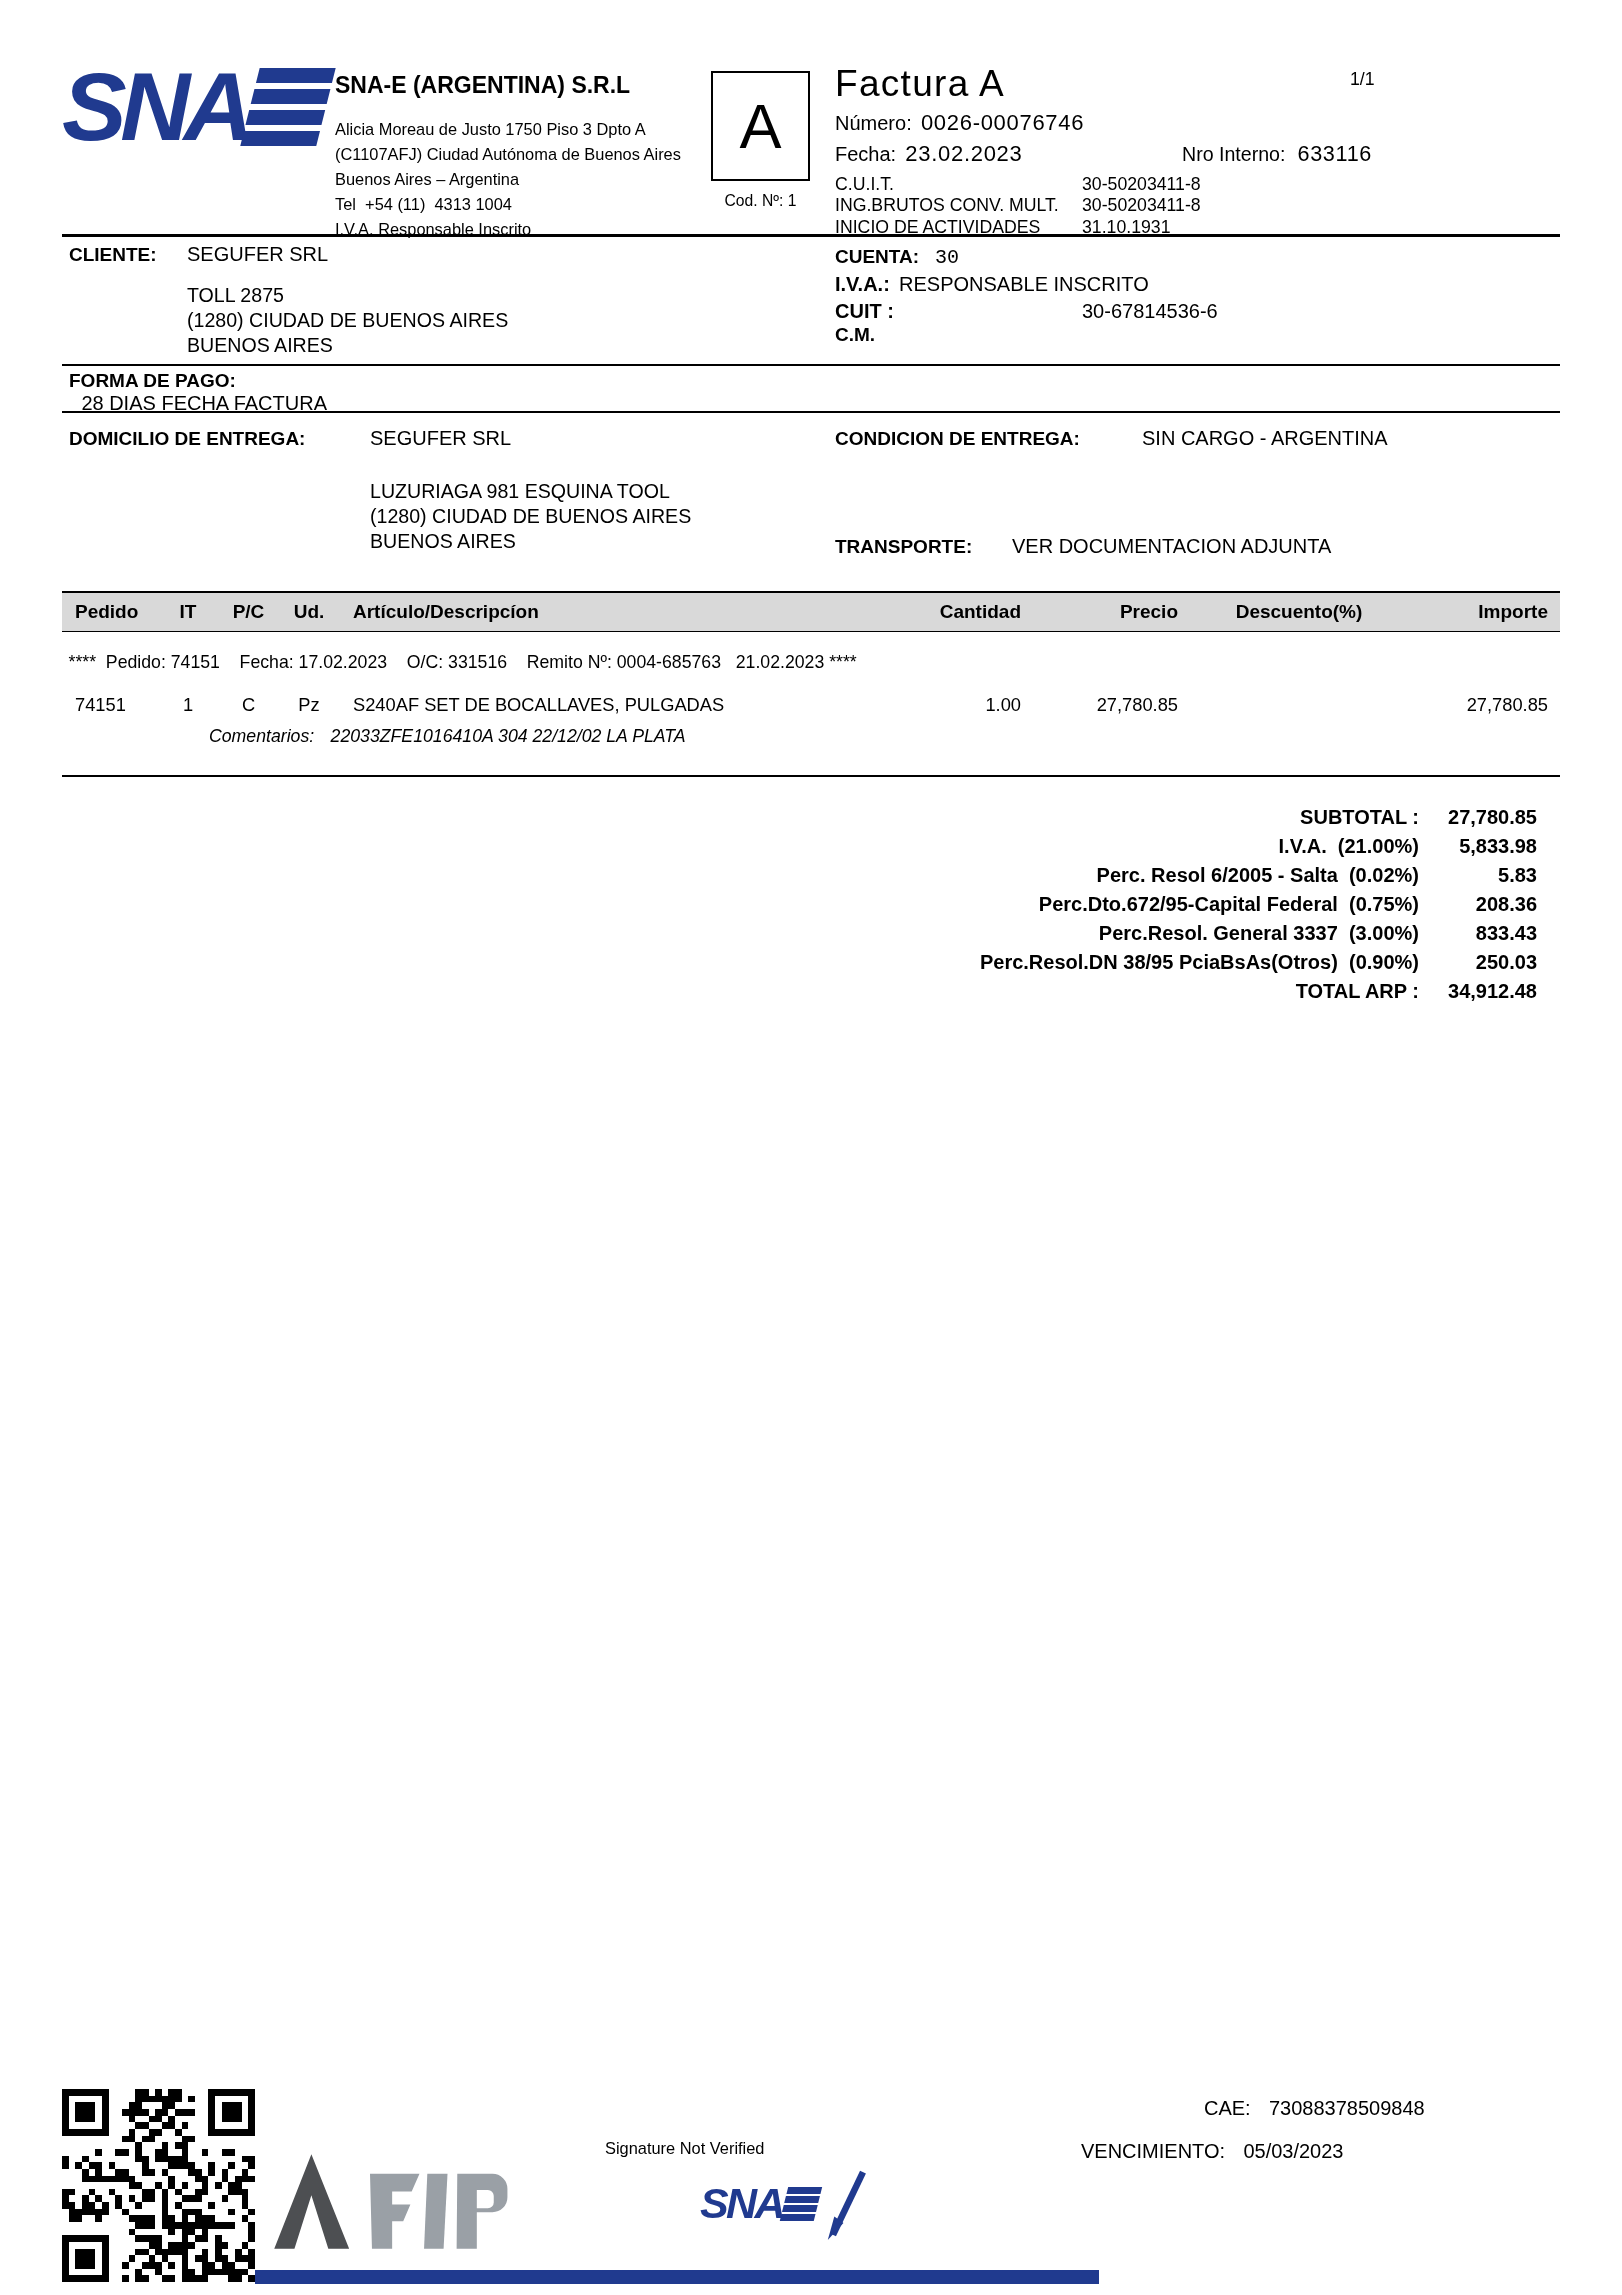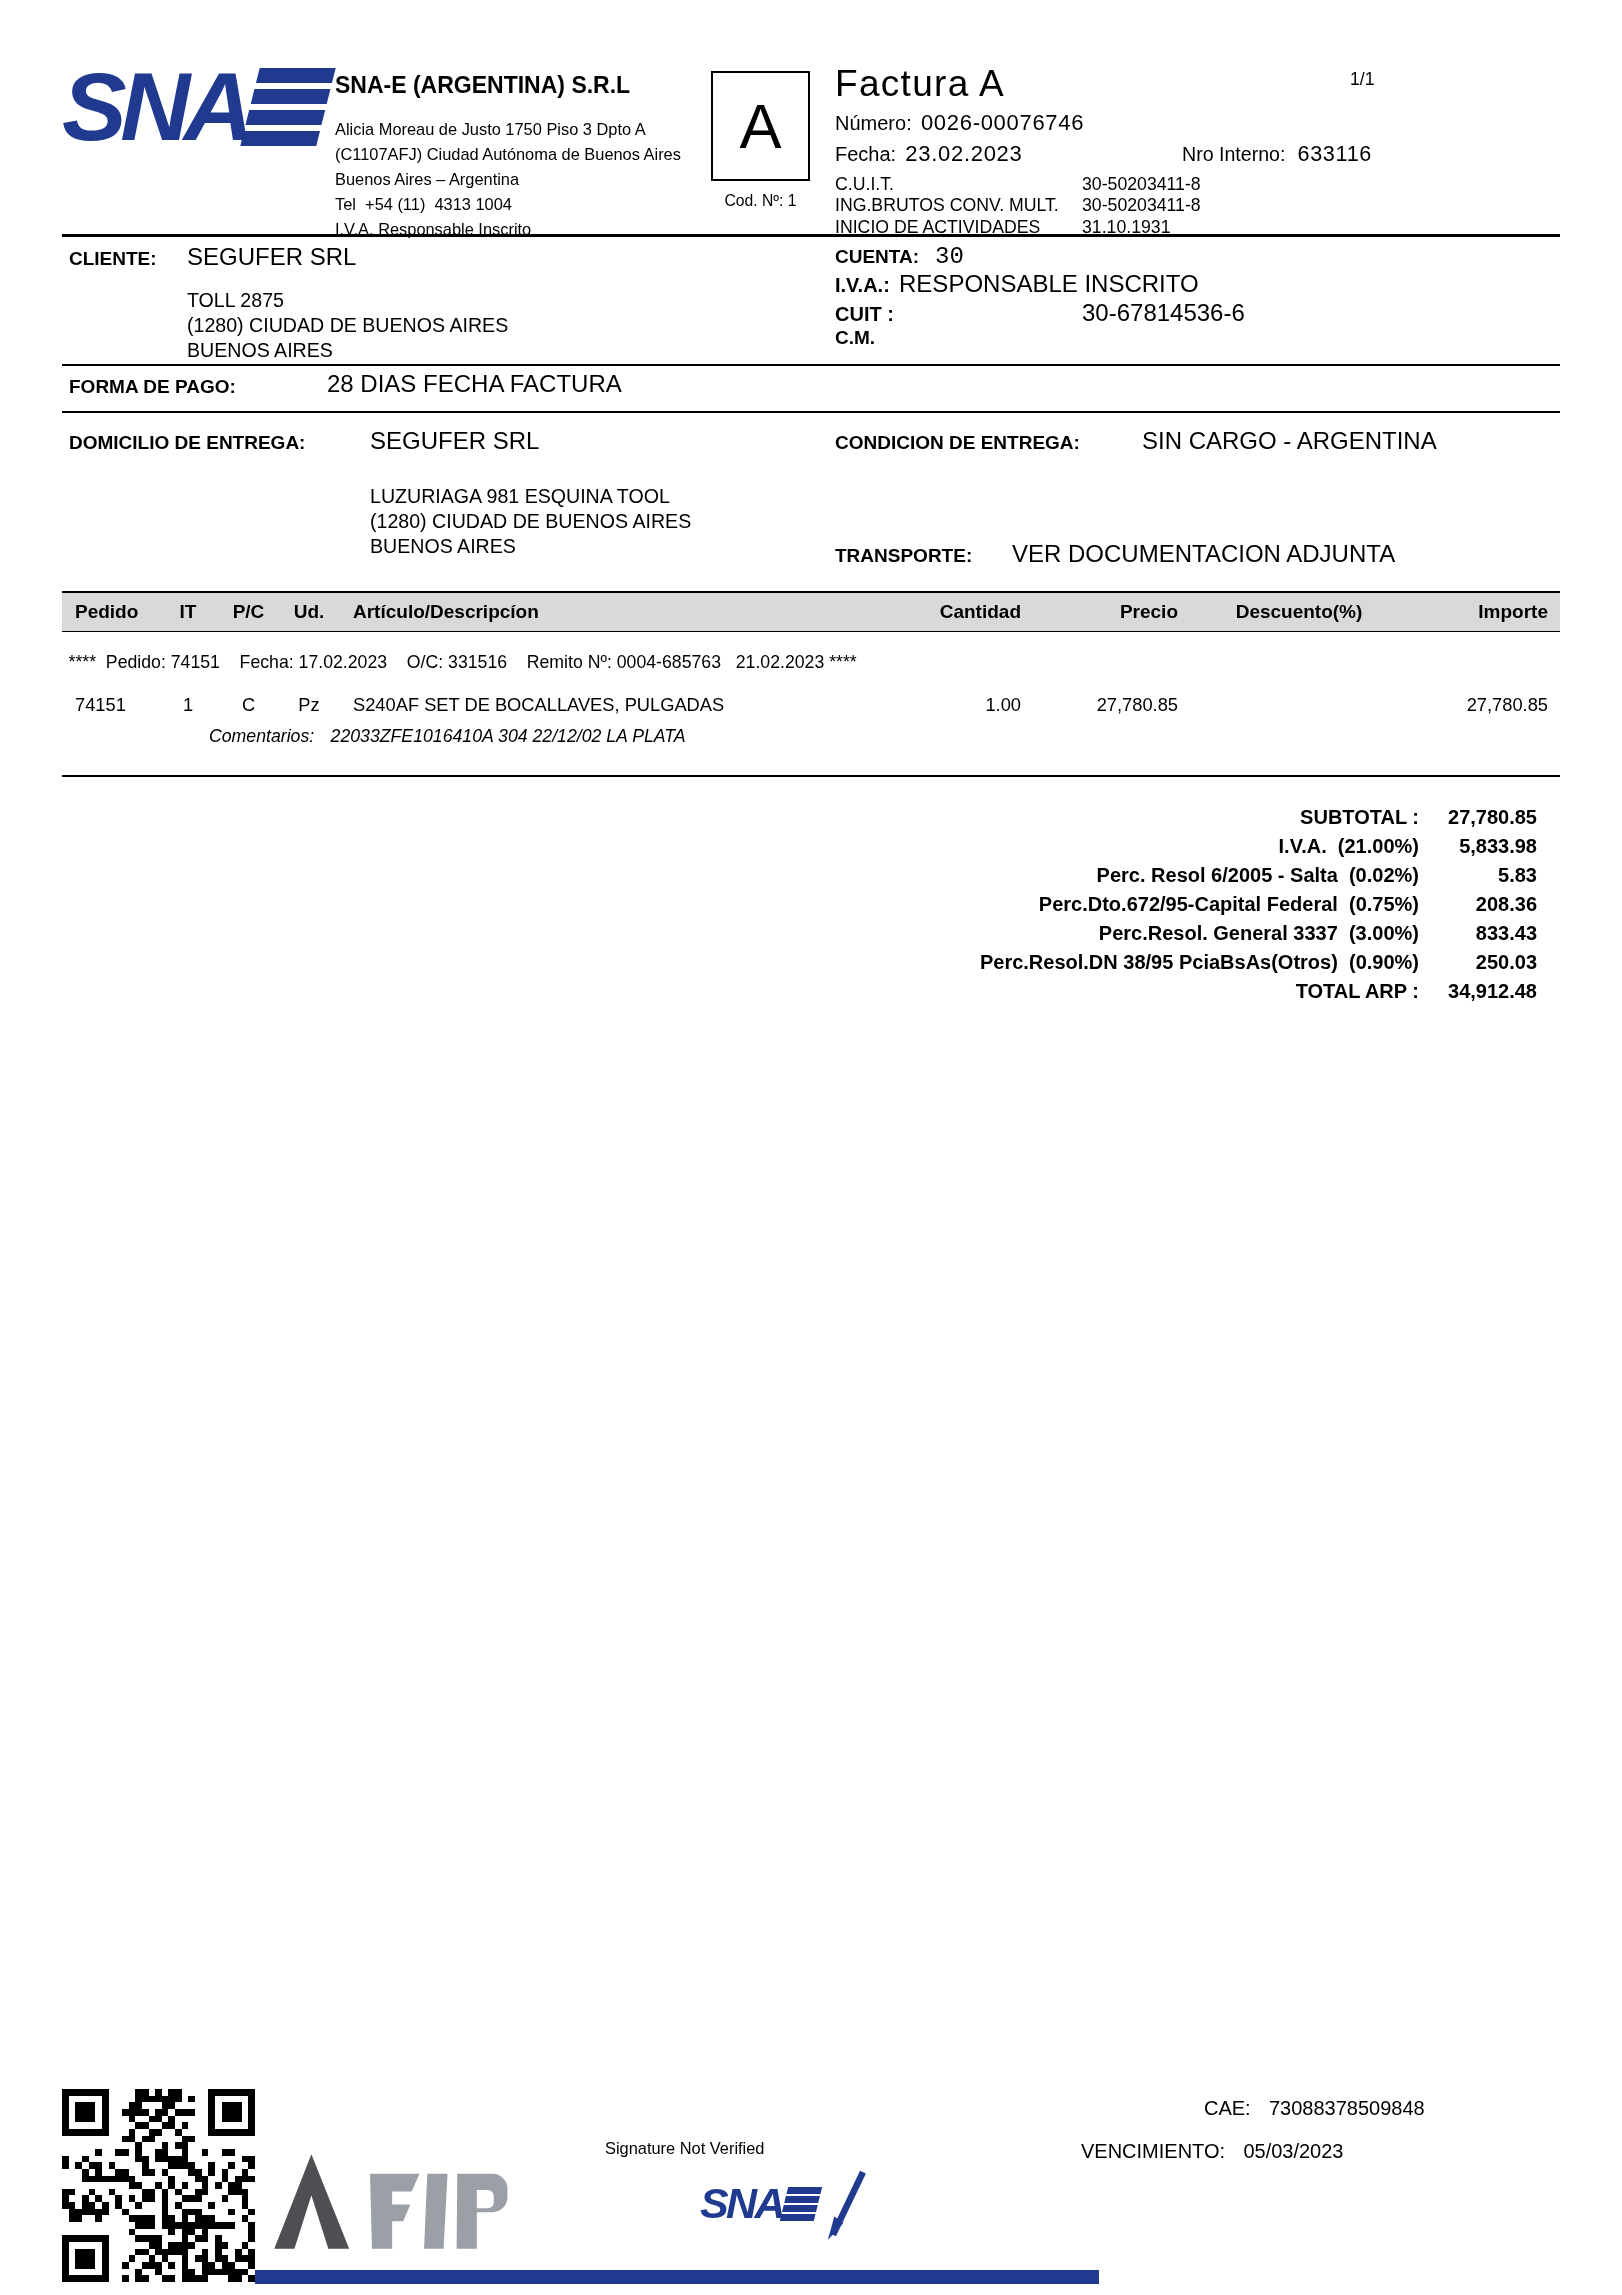--- a/index.html
+++ b/index.html
@@ -35,27 +35,27 @@
   .fecha-row { position:relative; }
   .nro-interno { position:absolute; left:347px; top:0; font-size:19.6px; }
   .nro-interno .val { font-size:21.6px; margin-left:6.5px; letter-spacing:0.7px; }
   .inv-fields { margin-top:6.5px; font-size:17.7px; }
   .inv-field { display:flex; line-height:21.6px; }
   .inv-field .lbl { width:247px; flex:none; }
   .pagenum { position:absolute; left:1350px; top:69px; font-size:17.7px; }
 
   
   .label29 { font-size:19px; font-weight:700; }
-  .val31 { font-size:24px; }
+  .val31 { font-size:20px; }
   .cliente-left { position:absolute; left:69px; top:243px; }
   .inline-row { display:flex; align-items:baseline; }
   .addr { font-size:19.6px; line-height:25px; }
   .cliente-right { position:absolute; left:835px; top:243px; }
   .cr-row { display:flex; align-items:baseline; line-height:27px; }
-  .pago-row { position:absolute; left:69px; top:370px; display:flex; align-items:flex-end; }
+  .pago-row { position:absolute; left:69px; top:370px; display:flex; align-items:flex-end;flex-direction:column; }
   .entrega-left { position:absolute; left:69px; top:427px; }
   .entrega-right { position:absolute; left:835px; top:427px; width:726px; }
 
   
   .itable { position:absolute; left:62px; top:591px; width:1498px; }
   .tgrid { display:grid; grid-template-columns:95px 62px 59px 62px 576px 118px 157px 216px 154px; align-items:center; }
   .thead { background:var(--hdr-bg); height:41px; border-top:2.6px solid #000; border-bottom:1.3px solid #000; font-weight:700; font-size:19px; }
   .tgrid > div { padding:0 13px; }
   .col-l { text-align:left; } .col-c { text-align:center; } .col-r { text-align:right; }
   .group-line { margin:19.6px 0 0 6.5px; font-size:17.7px; }

